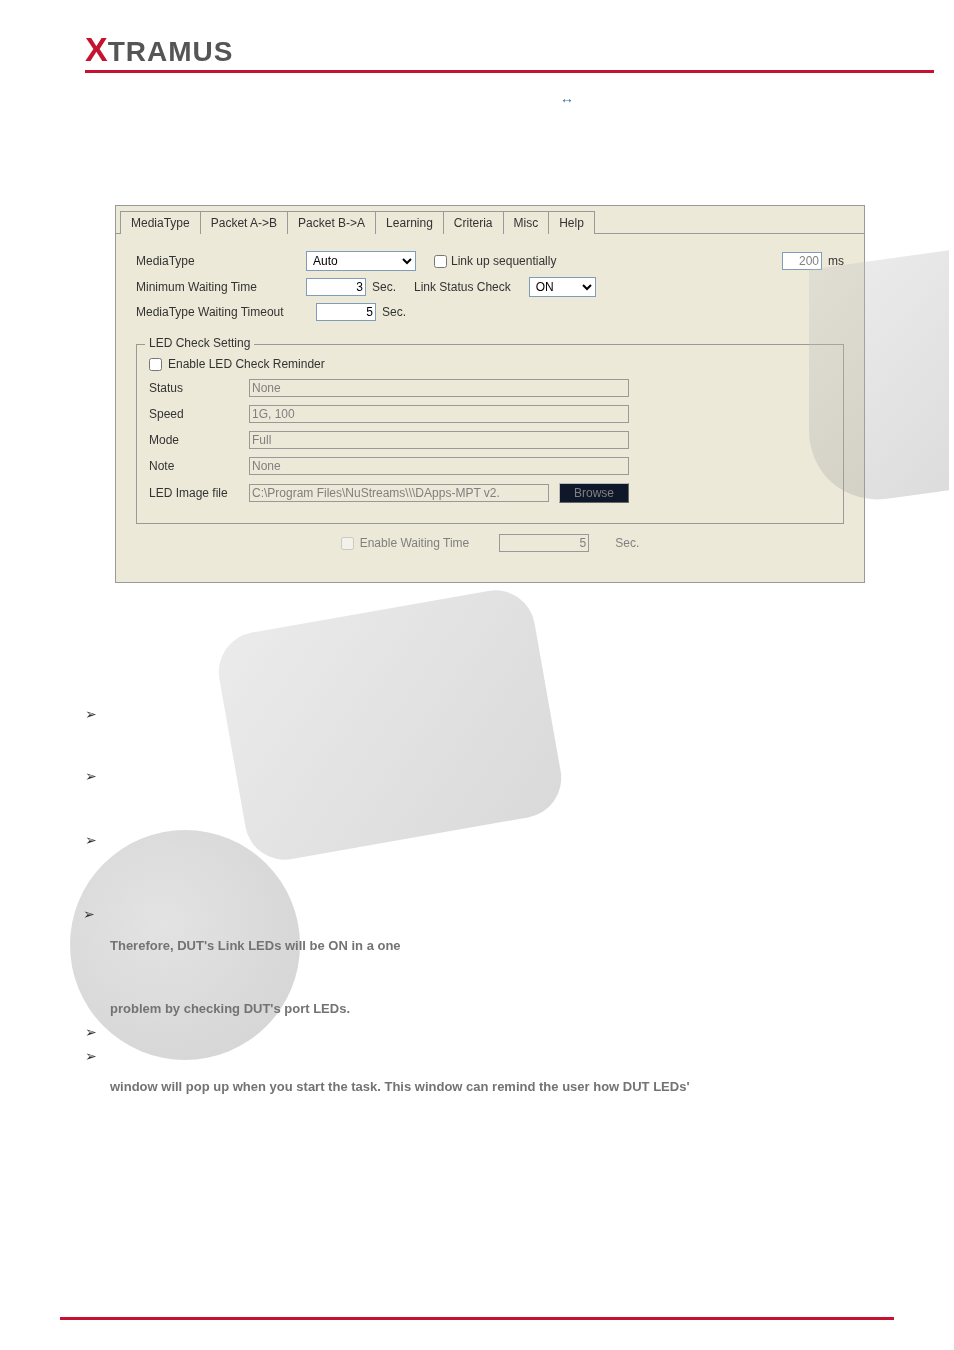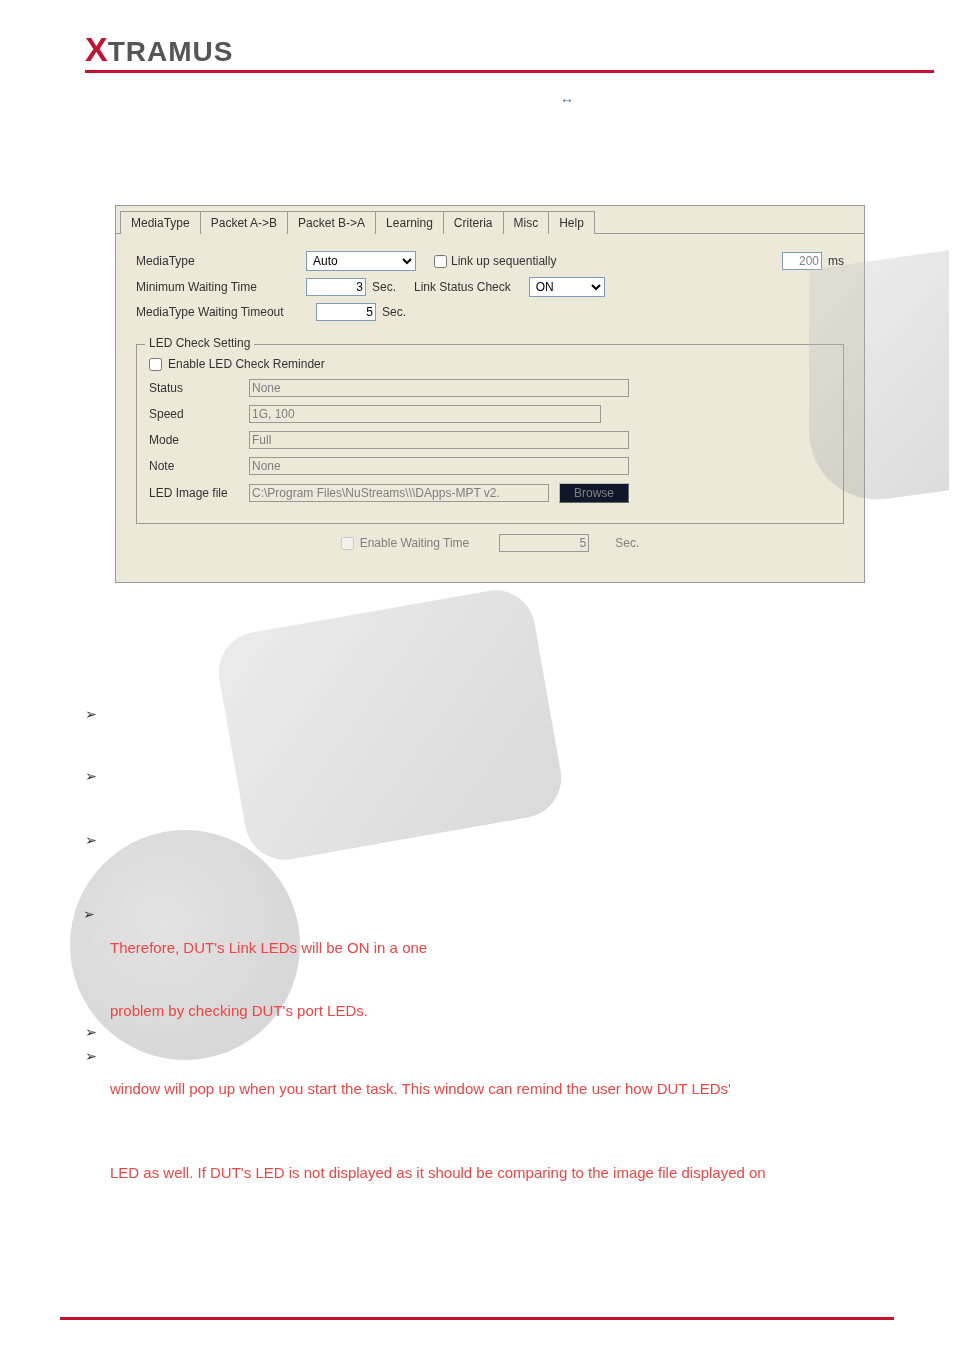--- a/index.html
+++ b/index.html
@@ -111,29 +111,30 @@
     background: #0f172a;
     border: 1px outset #bbb;
     padding: 2px 14px;
     font-size: 12px;
     color: #808080;
     margin-left: 10px;
   }
   .disabled-chk { color: #808080; display: flex; align-items: center; margin: 10px 20px; justify-content: center;}
   .disabled-chk input { margin-right: 6px; }
   .sel { width: 110px; }
-  .sel-sm { width: 76px; }
+  .sel-sm { width: 67px; }
   .num { width: 60px; text-align: right; padding-right: 2px; }
   .ms-box { width: 40px; text-align: right; background:#e8f4e0; color:#808080; border:1px solid #999; padding:1px 2px;}
 
   .body-text {
     position: absolute;
-    font-size: 15px;
-    color: #ef4444;
+    font-size: 13px;
+    color: #737373;
     line-height: 1.4;
+    font-weight: bold;
   }
   .bullet {
     position: absolute;
     color: #333;
     font-size: 14px;
   }
   .bottom-rule {
     position: absolute;
     bottom: 30px;
     left: 60px;
@@ -229,21 +230,21 @@
         <input type="checkbox" style="">
         <span>Enable LED Check Reminder</span>
       </div>
 
       <div class="field-row">
         <span class="lbl">Status</span>
         <input type="text" class="ro" style="width: 380px;" readonly="" value="None">
       </div>
       <div class="field-row">
         <span class="lbl">Speed</span>
-        <input type="text" class="ro" style="width: 352px;" readonly="" value="1G, 100">
+        <input type="text" class="ro" style="width: 380px;" readonly="" value="1G, 100">
       </div>
       <div class="field-row">
         <span class="lbl">Mode</span>
         <input type="text" class="ro" style="width: 380px;" readonly="" value="Full">
       </div>
       <div class="field-row">
         <span class="lbl">Note</span>
         <input type="text" class="ro" style="width: 380px;" readonly="" value="None">
       </div>
       <div class="field-row">
@@ -270,16 +271,15 @@
   <div class="bullet" style="top:706px;left:85px">➢</div>
   <div class="bullet" style="top:768px;left:85px">➢</div>
   <div class="bullet" style="top:832px;left:85px">➢</div>
   <div class="bullet" style="top:906px;left:83px">➢</div>
   <div class="bullet" style="top:1024px;left:85px">➢</div>
   <div class="bullet" style="top:1048px;left:85px">➢</div>
 
   <div class="body-text" style="top:937px;left:110px">Therefore, DUT's Link LEDs will be ON in a one</div>
   <div class="body-text" style="top:1078px;left:110px">window will pop up when you start the task. This window can remind the user how DUT LEDs'</div>
   <div class="body-text" style="top:1000px;left:110px">problem by checking DUT's port LEDs.</div>
-  <div class="body-text" style="top:1162px;left:110px">LED as well. If DUT's LED is not displayed as it should be comparing to the image file displayed on</div>
 
   <div class="bottom-rule"></div>
 </div>
 
 </body></html>

